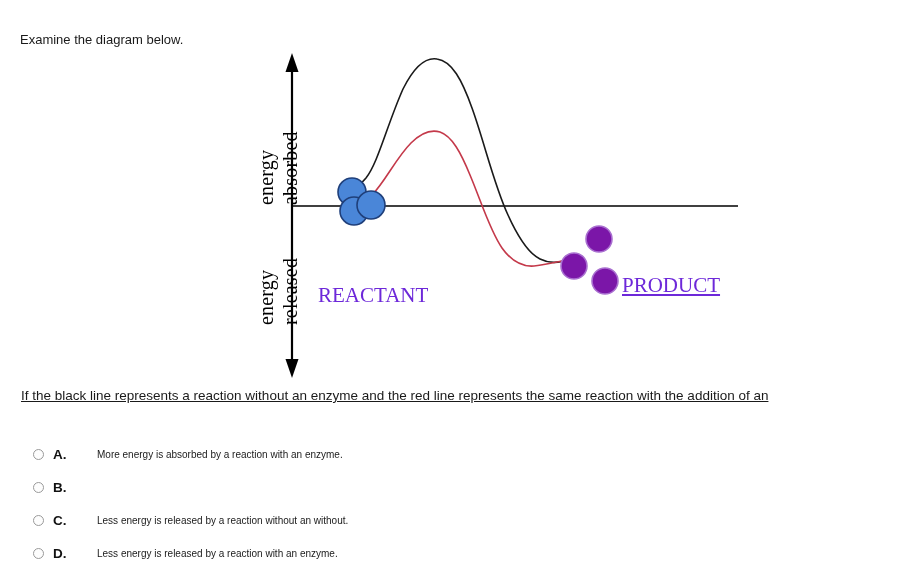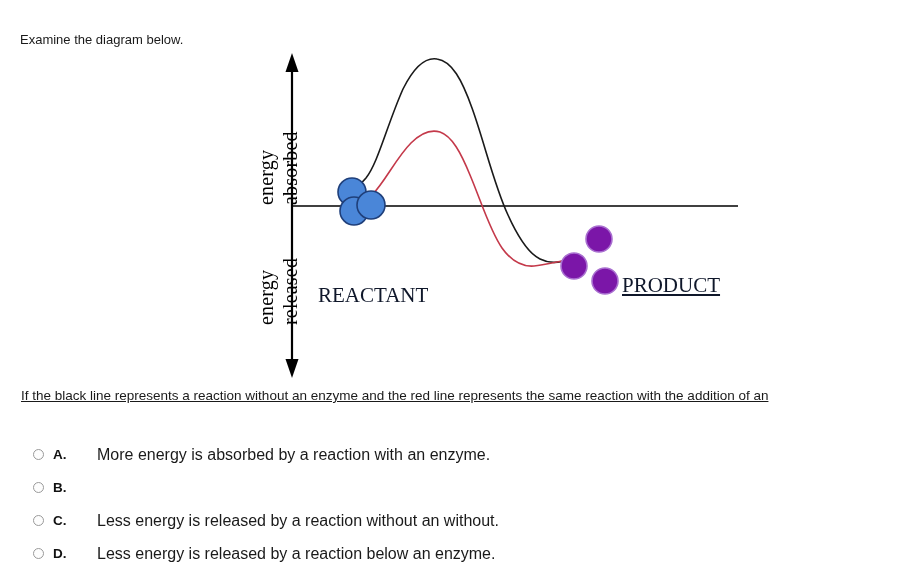--- a/index.html
+++ b/index.html
@@ -47,21 +47,21 @@
     white-space: nowrap;
     transform-origin: 0 0;
     transform: rotate(-90deg);
     letter-spacing: 0.2px;
   }
 
   .species-label {
     position: absolute;
     font-family: "Liberation Serif", serif;
     font-size: 21px;
-    color: #0f172a;
+    color: #6d28d9;
     white-space: nowrap;
   }
   #reactant-label { left: 318px; top: 238px; }
   #product-label  { left: 622px; top: 228px; text-decoration: underline; }
 
   
   #question-block {
     position: absolute;
     left: 21px;
     top: 386px;
@@ -96,21 +96,21 @@
     margin-right: 9px;
   }
   .option-letter {
     font-size: 13.5px;
     font-weight: bold;
     color: #111;
     width: 44px;
     flex: 0 0 auto;
   }
   .option-text {
-    font-size: 16px;
+    font-size: 10px;
     color: #1a1a1a;
     white-space: nowrap;
   }
 </style>
 </head>
 <body>
 
 <div id="prompt-text">Examine the diagram below.</div>
 
 <div id="diagram">
@@ -183,15 +183,15 @@
 
   <div class="option-row">
     <span class="radio"></span>
     <span class="option-letter">C.</span>
     <span class="option-text">Less energy is released by a reaction without an without.</span>
   </div>
 
   <div class="option-row">
     <span class="radio"></span>
     <span class="option-letter">D.</span>
-    <span class="option-text">Less energy is released by a reaction below an enzyme.</span>
+    <span class="option-text">Less energy is released by a reaction with an enzyme.</span>
   </div>
 </div>
 
 </body></html>

